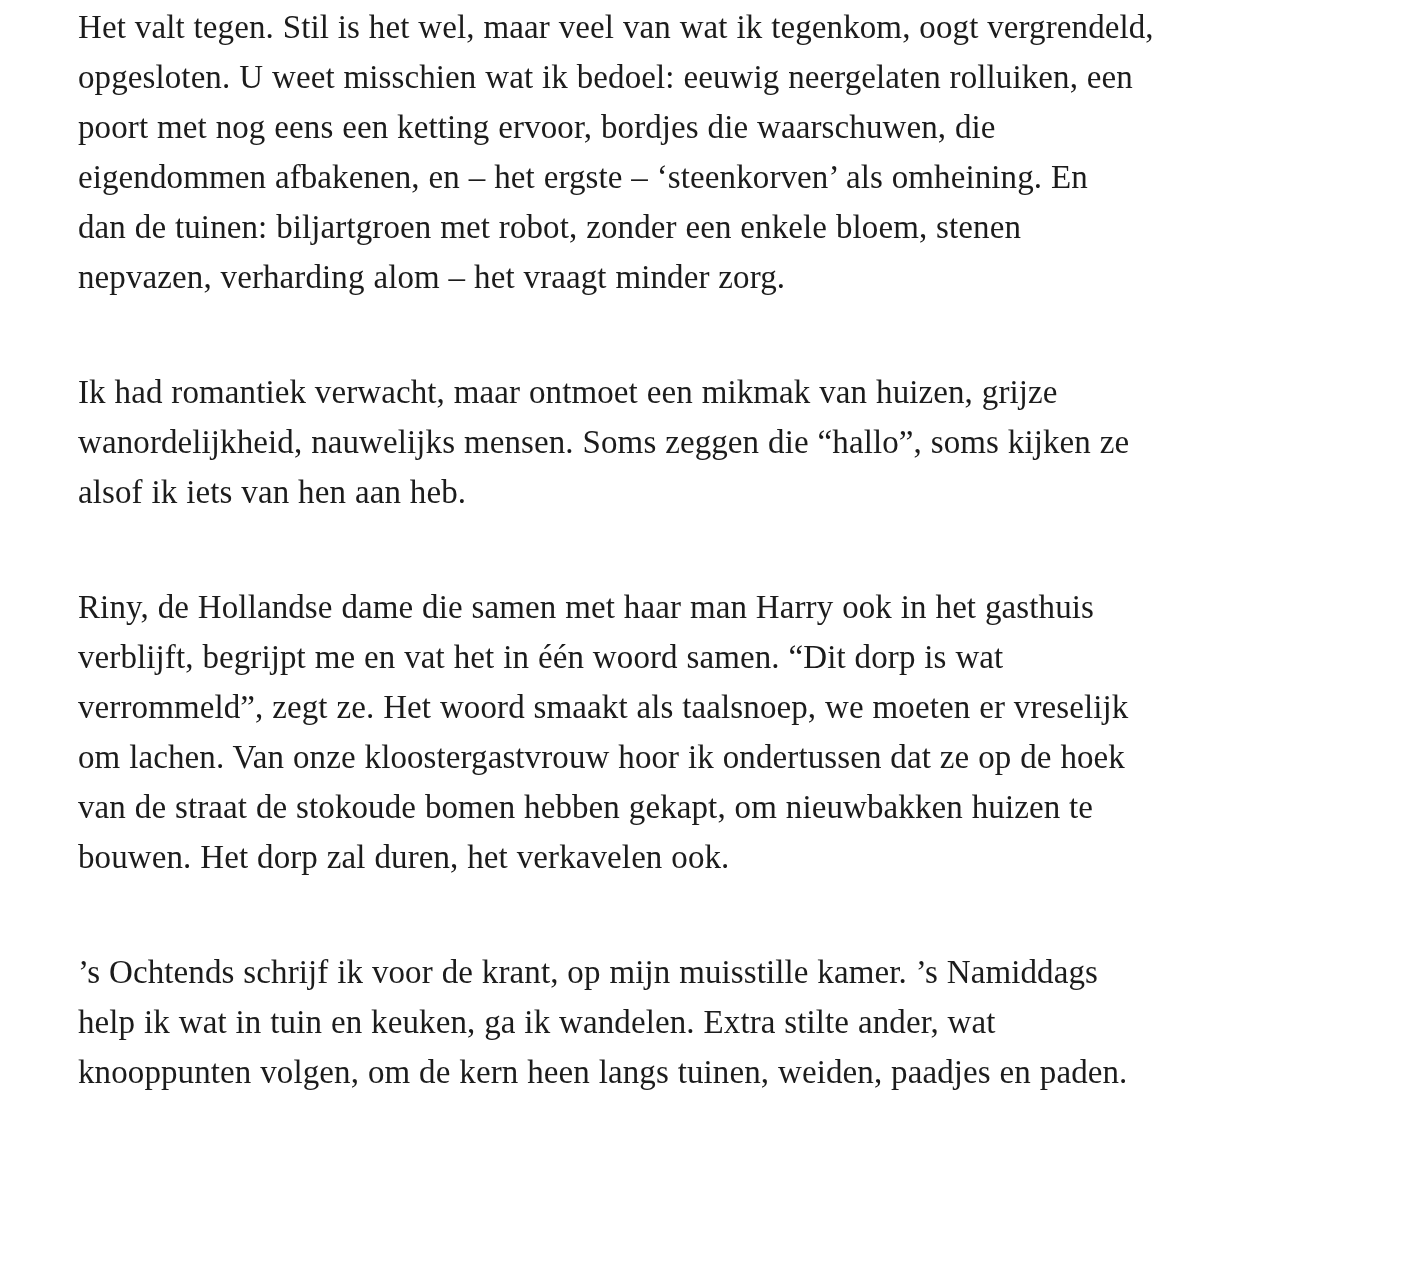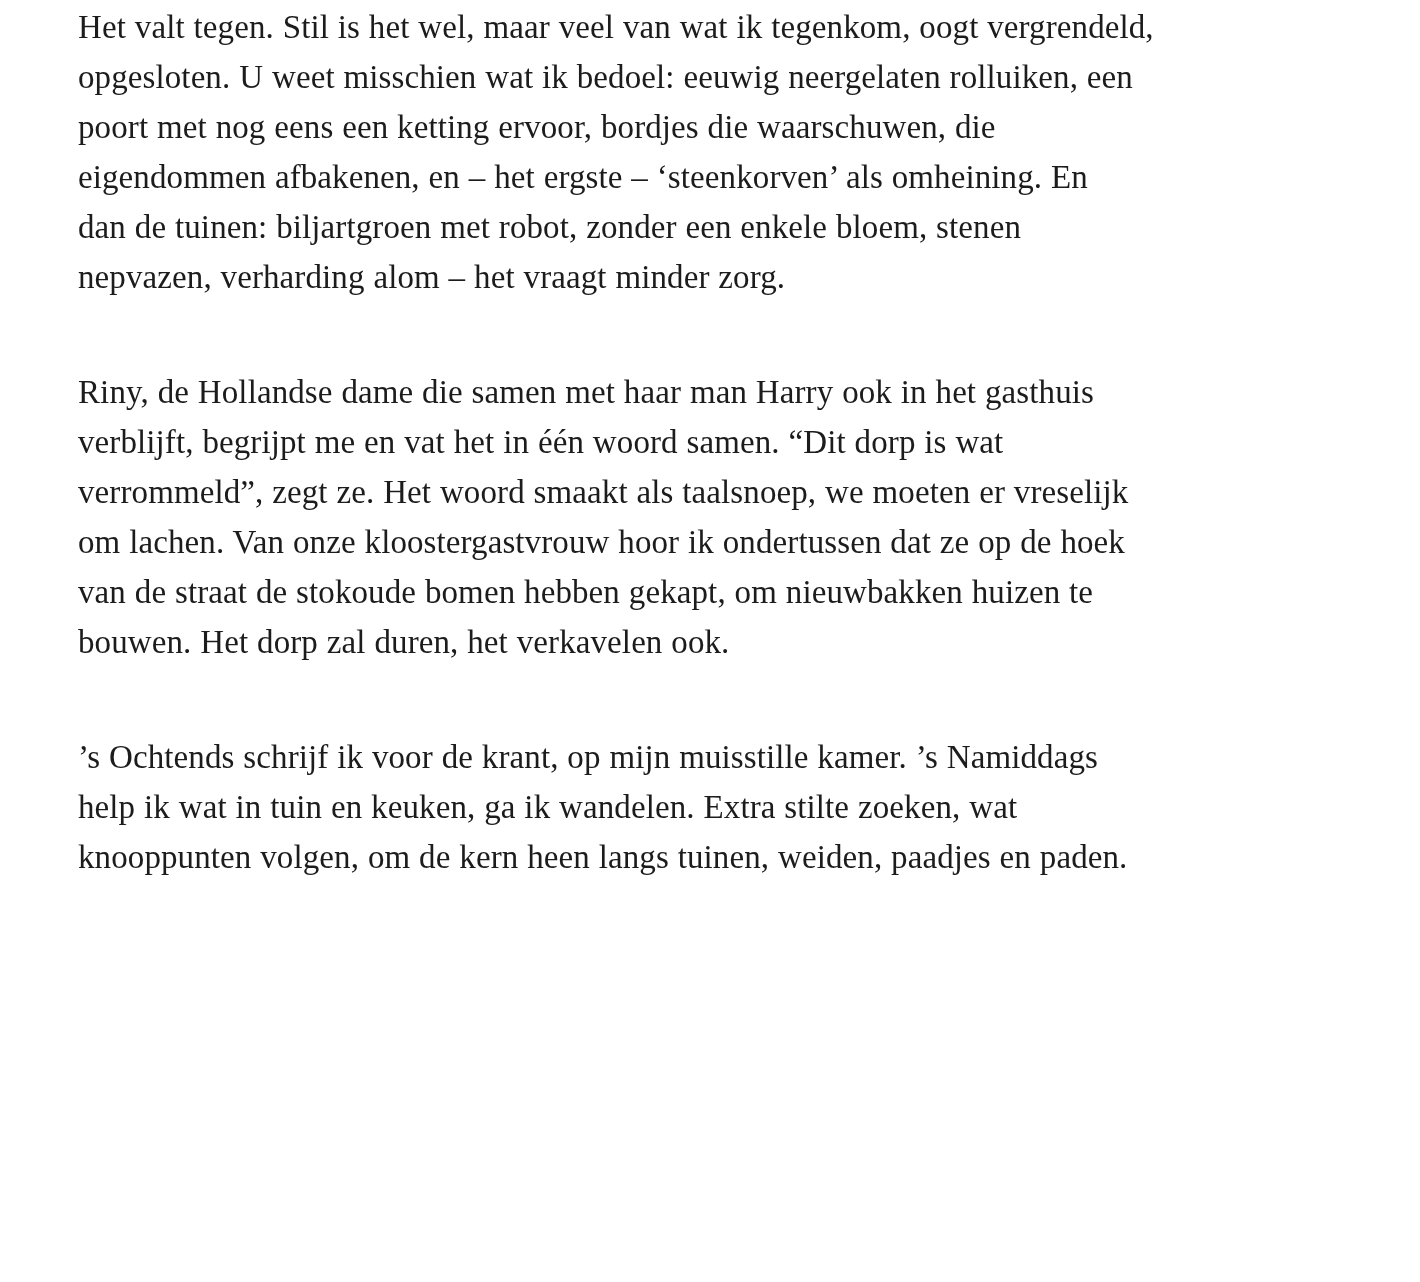--- a/index.html
+++ b/index.html
@@ -35,22 +35,25 @@
 </head>
 <body>
 
 <div class="article-body">
   <p class="article-paragraph">Het valt tegen. Stil is het wel, maar veel van wat ik tegenkom, oogt vergrendeld,
 opgesloten. U weet misschien wat ik bedoel: eeuwig neergelaten rolluiken, een
 poort met nog eens een ketting ervoor, bordjes die waarschuwen, die
 eigendommen afbakenen, en – het ergste – ‘steenkorven’ als omheining. En
 dan de tuinen: biljartgroen met robot, zonder een enkele bloem, stenen
 nepvazen, verharding alom – het vraagt minder zorg.</p>
+  <p class="article-paragraph">Ik had romantiek verwacht, maar ontmoet een mikmak van huizen, grijze
+wanordelijkheid, nauwelijks mensen. Soms zeggen die “hallo”, soms kijken ze
+alsof ik iets van hen aan heb.</p>
   <p class="article-paragraph">Riny, de Hollandse dame die samen met haar man Harry ook in het gasthuis
 verblijft, begrijpt me en vat het in één woord samen. “Dit dorp is wat
 verrommeld”, zegt ze. Het woord smaakt als taalsnoep, we moeten er vreselijk
 om lachen. Van onze kloostergastvrouw hoor ik ondertussen dat ze op de hoek
 van de straat de stokoude bomen hebben gekapt, om nieuwbakken huizen te
 bouwen. Het dorp zal duren, het verkavelen ook.</p>
   <p class="article-paragraph">’s Ochtends schrijf ik voor de krant, op mijn muisstille kamer. ’s Namiddags
-help ik wat in tuin en keuken, ga ik wandelen. Extra stilte zoeken, wat
+help ik wat in tuin en keuken, ga ik wandelen. Extra stilte ander, wat
 knooppunten volgen, om de kern heen langs tuinen, weiden, paadjes en paden.</p>
 </div>
 
 </body></html>

